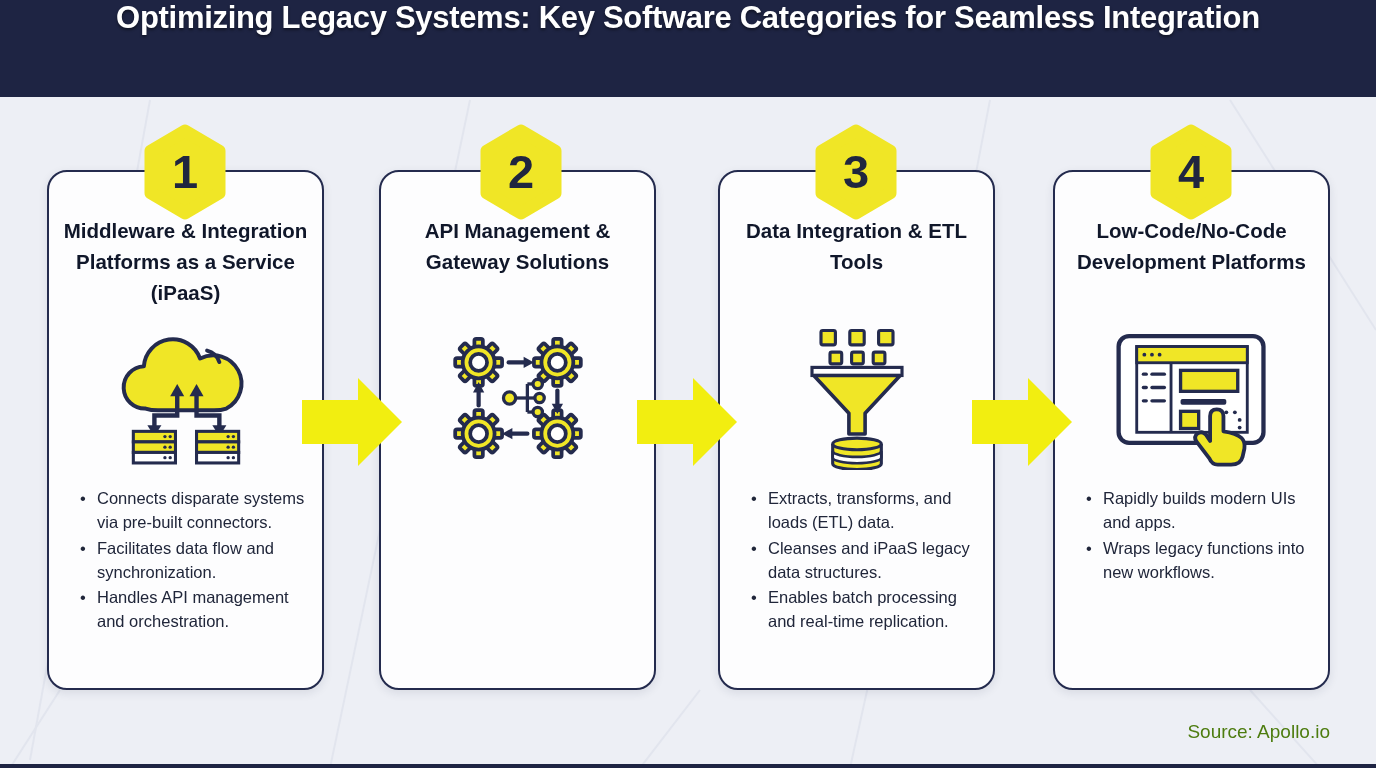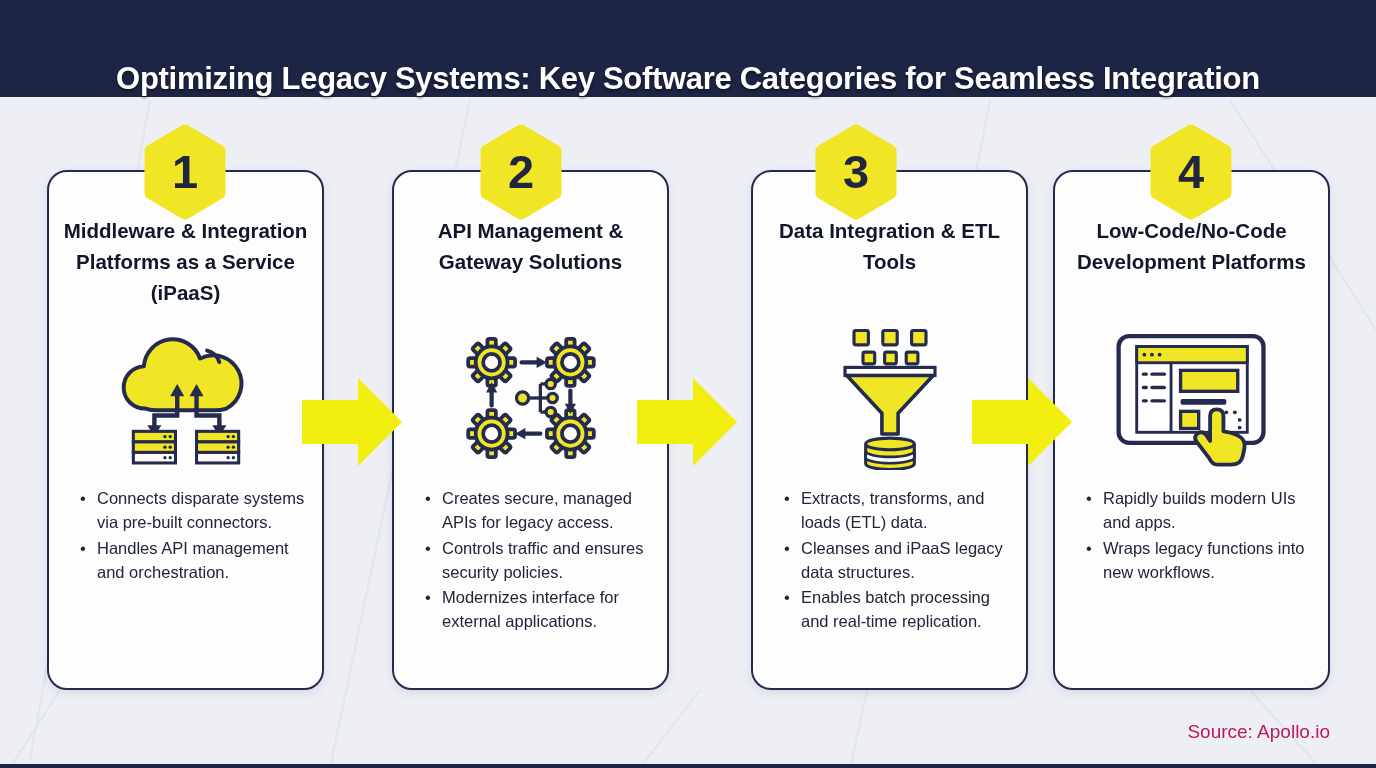--- a/index.html
+++ b/index.html
@@ -5,51 +5,51 @@
   html,body{margin:0;padding:0;}
   body{width:1376px;height:768px;overflow:hidden;background:#edeff5;
        font-family:"Liberation Sans",sans-serif;-webkit-font-smoothing:antialiased;}
   .page{position:relative;width:1376px;height:768px;background:#edeff5;overflow:hidden;}
 
   
   .bg-pattern{position:absolute;inset:0;z-index:0;}
 
   
   .header{position:absolute;left:0;top:0;width:1376px;height:97px;background:#1e2443;
-          display:flex;align-items:flex-end;justify-content:center;z-index:3;}
+          display:flex;align-items:flex-start;justify-content:center;z-index:3;}
   .header h1{margin:0;color:#ffffff;font-size:31px;font-weight:800;letter-spacing:-0.3px;
              text-shadow:0 2px 3px rgba(0,0,0,.45);white-space:nowrap;}
 
   
   .card{position:absolute;top:170px;width:277px;height:520px;background:#fdfdfe;
         border:2.5px solid #242b4e;border-radius:20px;z-index:2;
         box-shadow:0 3px 10px rgba(30,36,70,.10);box-sizing:border-box;
         display:flex;flex-direction:column;align-items:center;}
-  .card1{left:47px;} .card2{left:392px;} .card3{left:718px;margin-left:33px;} .card4{left:1053px;}
+  .card1{left:47px;} .card2{left:379px;} .card3{left:718px;} .card4{left:1053px;}
 
   .card-title{margin-top:44px;height:106px;width:252px;text-align:center;
               font-size:20.5px;font-weight:800;line-height:1.5;color:#10172a;}
   .icon-wrap{height:152px;display:flex;align-items:center;justify-content:center;}
   .bullets{margin:12px 0 0 0;padding:0 8px 0 28px;list-style:none;width:231px;}
   .bullets li{position:relative;padding-left:17px;font-size:16.5px;line-height:1.47;
               color:#20263a;margin-bottom:1px;}
   .bullets li::before{content:"\2022";position:absolute;left:0;top:0;color:#20263a;}
 
   
   .hex{position:absolute;top:124px;width:84px;height:96px;z-index:4;}
   .hex .num{position:absolute;inset:0;display:flex;align-items:center;justify-content:center;
             font-size:47px;font-weight:800;color:#20263f;padding-bottom:2px;}
   .hex1{left:143px;} .hex2{left:479px;} .hex3{left:814px;} .hex4{left:1149px;}
 
   
   .flow-arrow{position:absolute;top:376px;width:102px;height:92px;z-index:5;}
   .fa1{left:302px;} .fa2{left:637px;} .fa3{left:972px;}
 
   
-  .source{position:absolute;right:46px;top:721px;font-size:19px;color:#be185d;z-index:3;}
+  .source{position:absolute;right:46px;top:721px;font-size:19px;color:#4d7c0f;z-index:3;}
   .bottom-strip{position:absolute;left:0;bottom:0;width:1376px;height:4px;background:#1e2443;z-index:3;}
 </style>
 </head>
 <body>
 
 <div class="page">
 
   <svg class="bg-pattern" width="1376" height="768">
     <g stroke="#e2e5ee" stroke-width="2" fill="none">
       <path d="M150 100 L30 760"></path>
@@ -101,20 +101,21 @@
             <circle cx="144" cy="124" r="1.9"></circle>
           <circle cx="138" cy="136" r="1.9"></circle>
             <circle cx="144" cy="136" r="1.9"></circle>
           <circle cx="138" cy="148" r="1.9"></circle>
             <circle cx="144" cy="148" r="1.9"></circle>
         </g>
       </svg>
     </div>
     <ul class="bullets">
       <li>Connects disparate systems via pre-built connectors.</li>
+      <li>Facilitates data flow and synchronization.</li>
       <li>Handles API management and orchestration.</li>
     </ul>
   </div>
 
   <div class="card card2">
     <div class="card-title">API Management &amp; Gateway Solutions</div>
     <div class="icon-wrap">
       <svg width="150" height="140" viewBox="0 0 160 148">
         <defs>
           <g id="gear">
@@ -156,25 +157,20 @@
           <path d="M90 89 H96"></path>
         </g>
         <g fill="#f0e626" stroke="#242b4e" stroke-width="3.5">
           <circle cx="71" cy="74" r="6.5"></circle>
           <circle cx="101" cy="59" r="5"></circle>
           <circle cx="103" cy="74" r="5"></circle>
           <circle cx="101" cy="89" r="5"></circle>
         </g>
       </svg>
     </div>
-    <ul class="bullets">
-      <li>Creates secure, managed APIs for legacy access.</li>
-      <li>Controls traffic and ensures security policies.</li>
-      <li>Modernizes interface for external applications.</li>
-    </ul>
   </div>
 
   <div class="card card3">
     <div class="card-title">Data Integration &amp; ETL Tools</div>
     <div class="icon-wrap">
       <svg width="126" height="144" viewBox="0 0 140 160">
         <g fill="#f0e626" stroke="#242b4e" stroke-width="3.5">
           <rect x="30" y="5" width="16" height="16" rx="2"></rect>
           <rect x="62" y="5" width="16" height="16" rx="2"></rect>
           <rect x="94" y="5" width="16" height="16" rx="2"></rect>

